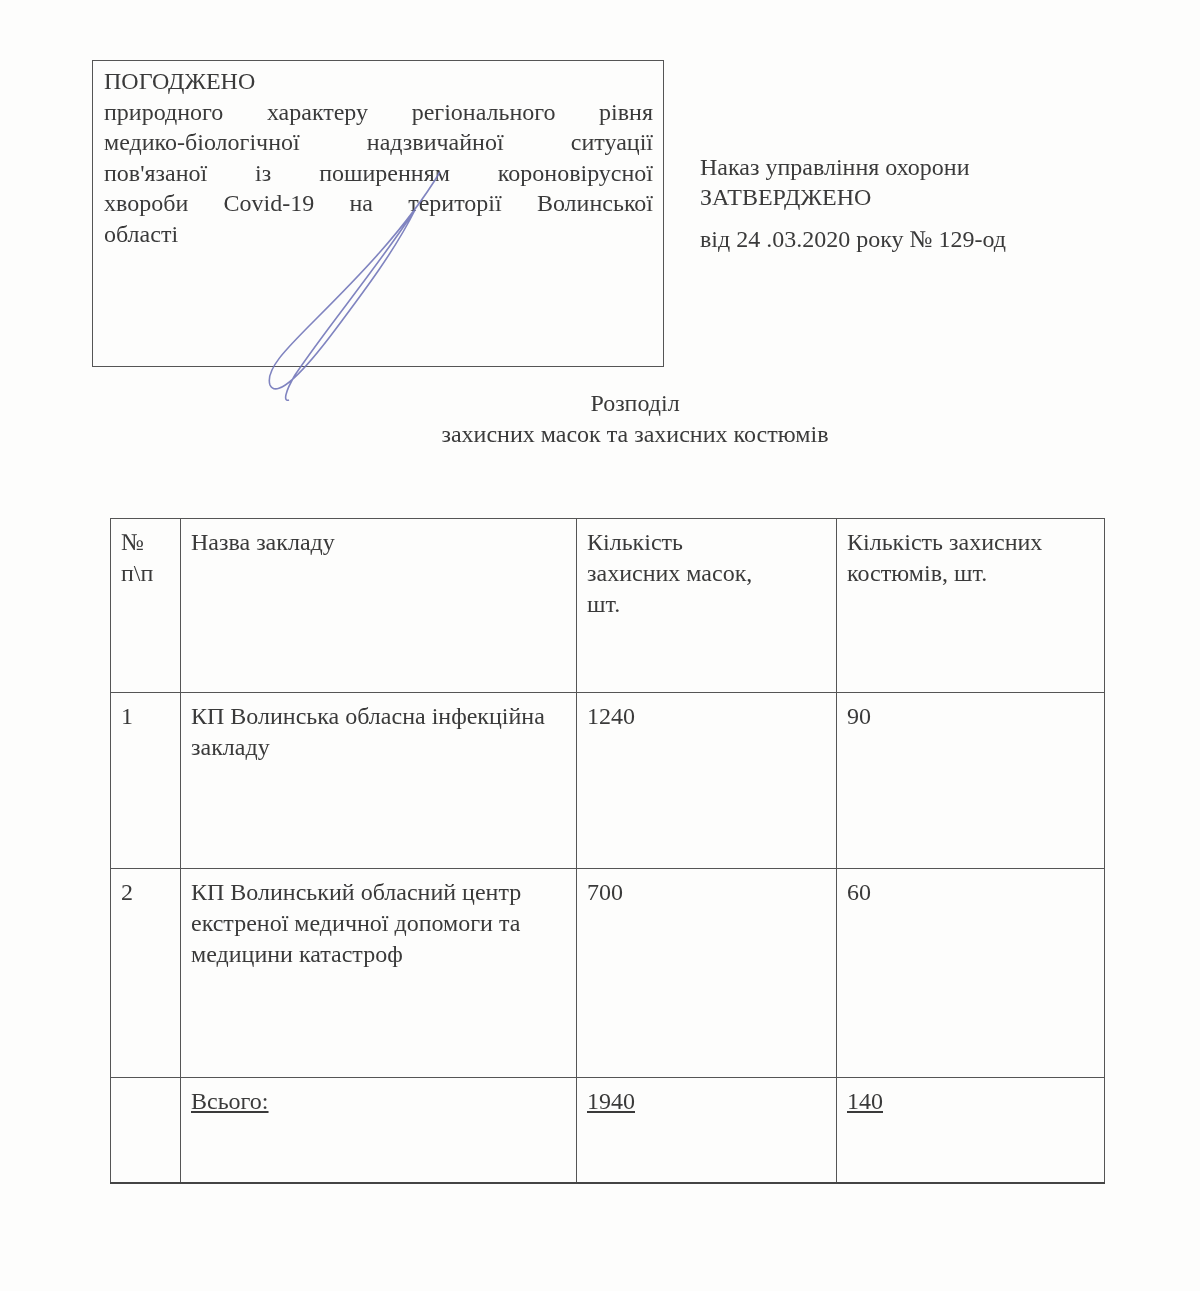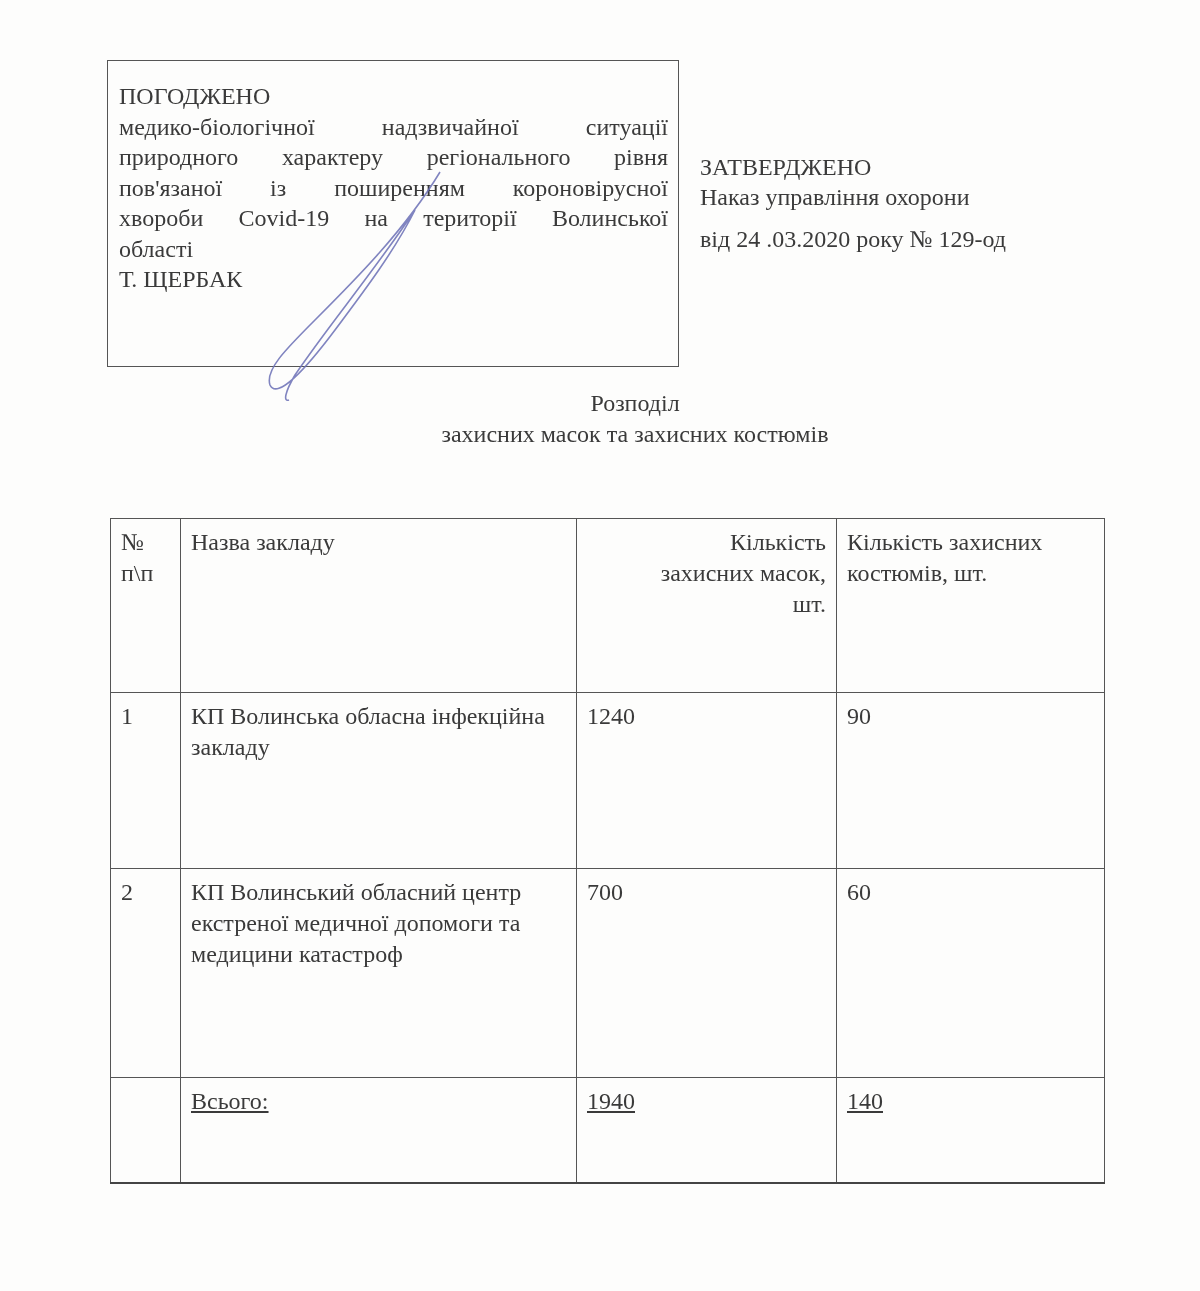--- a/index.html
+++ b/index.html
@@ -1,63 +1,62 @@
 <!DOCTYPE html>
 <html><head>
 <meta charset="utf-8">
 <style>
   html, body { margin:0; padding:0; }
   body {
     width:1200px; height:1291px; background:#fdfdfc; position:relative; overflow:hidden;
     font-family:"Liberation Serif","DejaVu Serif",serif; color:#3a3a3a;
   }
   .approval-box {
-    position:absolute; left:107px; top:60px; width:572px; height:307px;
-    border:1.5px solid #555; box-sizing:border-box; padding:20px 10px 0 11px;
+    position:absolute; left:92px; top:60px; width:572px; height:307px;
+    border:1.5px solid #555; box-sizing:border-box; padding:5px 10px 0 11px;
     font-size:24px; line-height:30.5px;
   }
   .approval-box .j { text-align:justify; text-align-last:justify; }
   .approved {
     position:absolute; left:700px; top:152px; font-size:24px; line-height:30px;
   }
   .approved .date { margin-top:12px; }
   .title {
     position:absolute; left:0; width:1270px; top:388px; text-align:center;
     font-size:24px; line-height:31px;
   }
   table.dist {
     position:absolute; left:110px; top:518px; border-collapse:collapse;
     font-size:24px; line-height:31px;
   }
   table.dist td { border:1.5px solid #555; vertical-align:top; padding:8px 10px 0 10px; box-sizing:border-box; }
-  .c1 { width:70px; } .c2 { width:396px; } .c3 { width:260px;text-align:right; } .c4 { width:268px; }
+  .c1 { width:70px; } .c2 { width:396px; } .c3 { width:260px; } .c4 { width:268px; }
   tr.h td { height:174px; } tr.r1 td { height:176px; } tr.r2 td { height:209px; } tr.tot td { height:105px; }
   table.dist tr:last-child td { border-bottom:2px solid #444;text-decoration:underline; }
   .signature { position:absolute; left:255px; top:170px; width:300px; height:240px; pointer-events:none; }
 </style>
 </head>
 <body>
 
 <div class="approval-box">
   <div>ПОГОДЖЕНО</div>
+  <div class="j">природного характеру регіонального рівня</div>
   <div class="j">медико-біологічної надзвичайної ситуації</div>
-  <div class="j">природного характеру регіонального рівня</div>
   <div class="j">пов'язаної із поширенням короновірусної</div>
   <div class="j">хвороби Covid-19 на території Волинської</div>
   <div>області</div>
-  <div>Т. ЩЕРБАК</div>
 </div>
 
 <svg class="signature" viewBox="0 0 300 240">
   <path d="M185 2 C150 60 100 110 60 150 C30 180 10 200 15 215 C22 230 50 200 80 160 C110 120 140 80 160 40 C120 100 70 160 40 205 C30 222 28 232 34 230" fill="none" stroke="#6a6fb5" stroke-width="1.6" opacity="0.85"></path>
 </svg>
 
 <div class="approved">
+  <div>Наказ управління охорони</div>
   <div>ЗАТВЕРДЖЕНО</div>
-  <div>Наказ управління охорони</div>
   <div class="date">від  24 .03.2020 року № 129-од</div>
 </div>
 
 <div class="title">
   <div>Розподіл</div>
   <div>захисних масок  та  захисних костюмів</div>
 </div>
 
 <table class="dist">
   <tbody>

